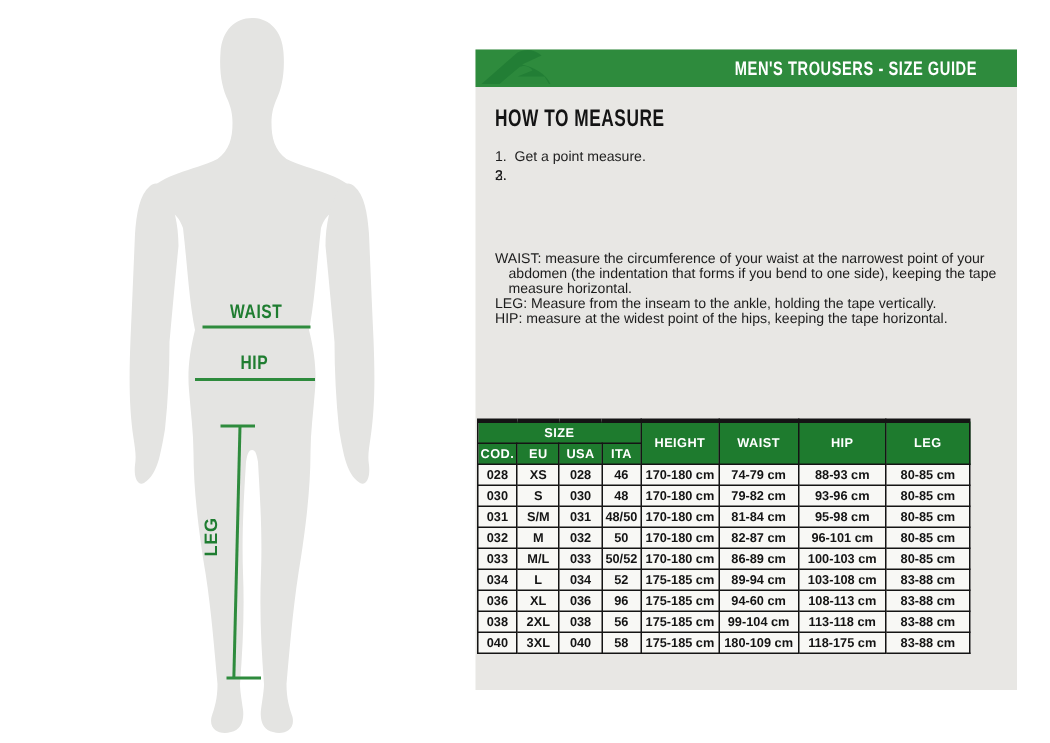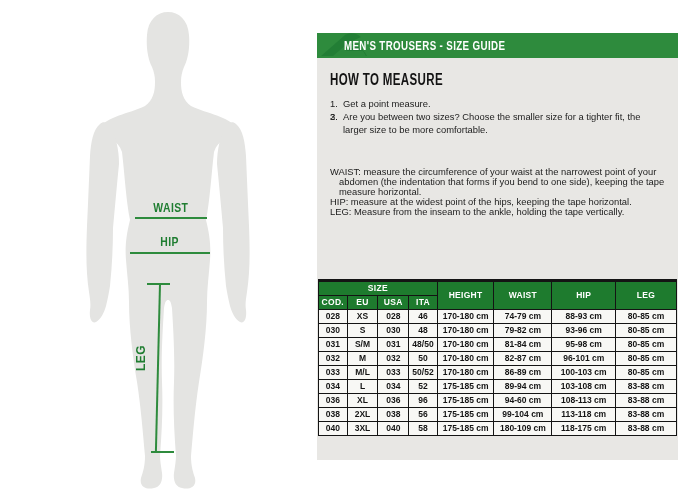--- a/index.html
+++ b/index.html
@@ -22,41 +22,41 @@
   #leg-cap-bottom { position:absolute; left:151px; top:451px; width:23px; height:2px; background:#2e8b3d; }
   #leg-label { position:absolute; left:133px; top:332px; height:52px; width:15px;
                writing-mode:vertical-rl; transform:rotate(180deg);
                font-weight:bold; font-size:12px; color:#1f7d31; letter-spacing:.5px;
                display:flex; align-items:center; justify-content:center; }
 
   
   #panel { position:absolute; left:317px; top:33px; width:361px; height:427px; background:#e8e7e4; }
 
   #panel-header { position:relative; height:25px; background:#2e8b3d;
-                  display:flex; align-items:center; justify-content:flex-start; }
+                  display:flex; align-items:center; justify-content:flex-end; }
   #panel-header .bar-title { color:#ffffff; font-weight:bold; font-size:13px;
                              letter-spacing:.5px; white-space:nowrap;
                              display:inline-block; transform:scaleX(.75); }
   #brand-logo { position:absolute; left:2px; top:0; height:25px; width:62px; }
 
   #howto-title { position:absolute; left:13px; top:38px; font-size:16px; font-weight:bold;
                  color:#141414; letter-spacing:.5px; white-space:nowrap;
                  transform:scaleX(.72); transform-origin:left center; }
 
   #steps { position:absolute; left:13px; top:64px; width:336px;
            font-size:9.4px; line-height:13px; color:#1c1c1c; }
   .step { position:relative; padding-left:13px; }
   .step-num { position:absolute; left:0; top:0; }
 
   #defs { position:absolute; left:13px; top:134px; width:338px;
           font-size:9.4px; line-height:10px; color:#1c1c1c; }
   .def { padding-left:9px; text-indent:-9px; }
 
   
-  #size-table { position:absolute; left:1px; top:246px; width:359px;
+  #size-table { position:absolute; left:1px; top:246px; width:329px;
                 border-collapse:collapse; table-layout:fixed;
                 font-size:8.5px; font-weight:bold; color:#141414; }
   #size-table th, #size-table td { border:1px solid #141414; text-align:center;
                                    padding:1px 1px; line-height:11px; }
   #size-table { border-top:3px solid #141414; }
   #size-table thead th { background:#1e7b2e; color:#ffffff; letter-spacing:.3px; }
   #size-table thead tr.group-row th { height:12px; }
   #size-table thead tr.sub-row th { height:14px; }
   #size-table tbody td { background:#f8f8f5; height:12px; white-space:nowrap; }
 </style>
@@ -119,27 +119,27 @@
         <path d="M14,23 L27,12 C30,10 34,11 36,14 L26,18 L44,18 L47,23 Z" fill="#2e8b3d" opacity="0.9"></path>
       </svg>
       <span class="bar-title">MEN'S TROUSERS - SIZE GUIDE</span>
     </div>
 
     <div id="howto-title">HOW TO MEASURE</div>
 
     <div id="steps">
         <div class="step"><span class="step-num">1.</span><span>Get a point measure.</span></div>
         <div class="step"><span class="step-num">2.</span></div>
-        <div class="step"><span class="step-num">3.</span><span>Are you between two sizes? Choose the smaller size for a tighter fit, the larger size to be more comfortable.</span></div>
+        <div class="step"><span class="step-num">3.</span></div>
       </div>
 
     <div id="defs">
         <div class="def">WAIST: measure the circumference of your waist at the narrowest point of your abdomen (the indentation that forms if you bend to one side), keeping the tape measure horizontal.</div>
+        <div class="def">LEG: Measure from the inseam to the ankle, holding the tape vertically.</div>
         <div class="def">HIP: measure at the widest point of the hips, keeping the tape horizontal.</div>
-        <div class="def">LEG: Measure from the inseam to the ankle, holding the tape vertically.</div>
       </div>
 
     <table id="size-table">
       <colgroup>
         <col style="width:8%">
           <col style="width:8.6%">
           <col style="width:8.6%">
           <col style="width:8%">
         <col style="width:15.8%">
           <col style="width:16.2%">

